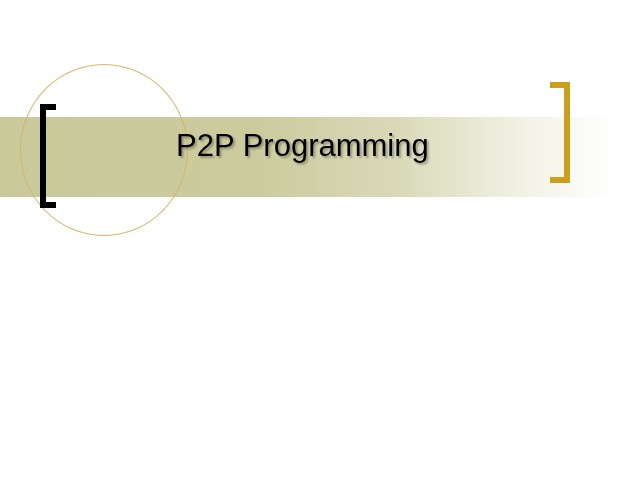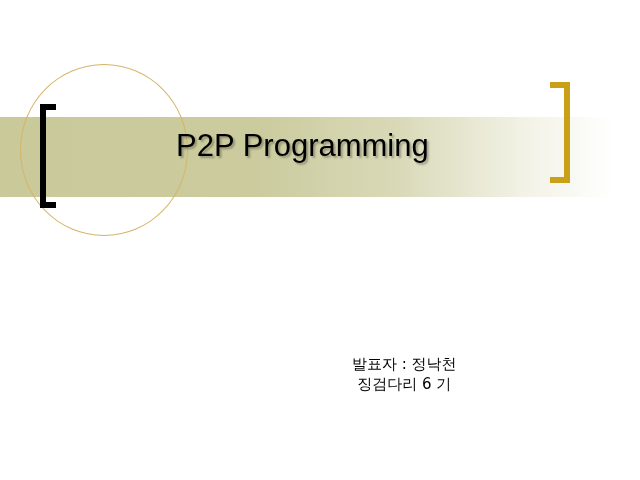--- a/index.html
+++ b/index.html
@@ -1,17 +1,17 @@
 <!DOCTYPE html>
 <html><head>
 <meta charset="utf-8">
 <style>
   html, body { margin:0; padding:0; }
   body { width:640px; height:480px; background:#ffffff; position:relative; overflow:hidden; font-family:"Liberation Sans", sans-serif; }
-  .slide { position:absolute; left:0; top:0; width:640px; height:480px; background:#fff;text-align:center; }
+  .slide { position:absolute; left:0; top:0; width:640px; height:480px; background:#fff; }
   .band { position:absolute; left:0; top:117px; width:640px; height:80px;
     background: linear-gradient(to right, #c9c99a 0%, #cbcb9e 40%, #d9d9b8 62%, #f2f2e6 82%, #ffffff 96%); }
   .circle { position:absolute; left:20px; top:64px; width:168px; height:172px; border:1.3px solid #d6b56a; border-radius:50%; box-sizing:border-box; }
   .lbracket { position:absolute; left:40px; top:104px; width:16px; height:104px; border-left:6px solid #000; border-top:6px solid #000; border-bottom:6px solid #000; box-sizing:border-box; }
   .rbracket { position:absolute; left:550px; top:82px; width:20px; height:101px; border-right:6px solid #c9a017; border-top:6px solid #c9a017; border-bottom:6px solid #c9a017; box-sizing:border-box; }
   .title { position:absolute; left:176px; top:128px; font-size:31px; color:#000; text-shadow:2px 2px 2px rgba(0,0,0,0.28); white-space:nowrap; }
   .subtitle { position:absolute; left:148px; top:254px; font-size:31px; color:#000; text-shadow:2px 2px 2px rgba(0,0,0,0.28); white-space:nowrap; }
   .presenter { position:absolute; left:352px; top:354px; font-family:"DejaVu Sans", sans-serif; font-size:15px; line-height:20px; color:#000; white-space:nowrap; }
   .presenter div { height:20px; }
 </style>
@@ -19,17 +19,13 @@
 <body>
 
 <div class="slide">
   <div class="band"></div>
   <div class="circle"></div>
   <div class="lbracket"></div>
   <div class="rbracket"></div>
 
   <div class="title">P2P Programming</div>
 
-  <div class="presenter">
-    <div>발표자 : 정낙천</div>
-    <div>징검다리 6 기</div>
-  </div>
 </div>
 
 </body></html>

